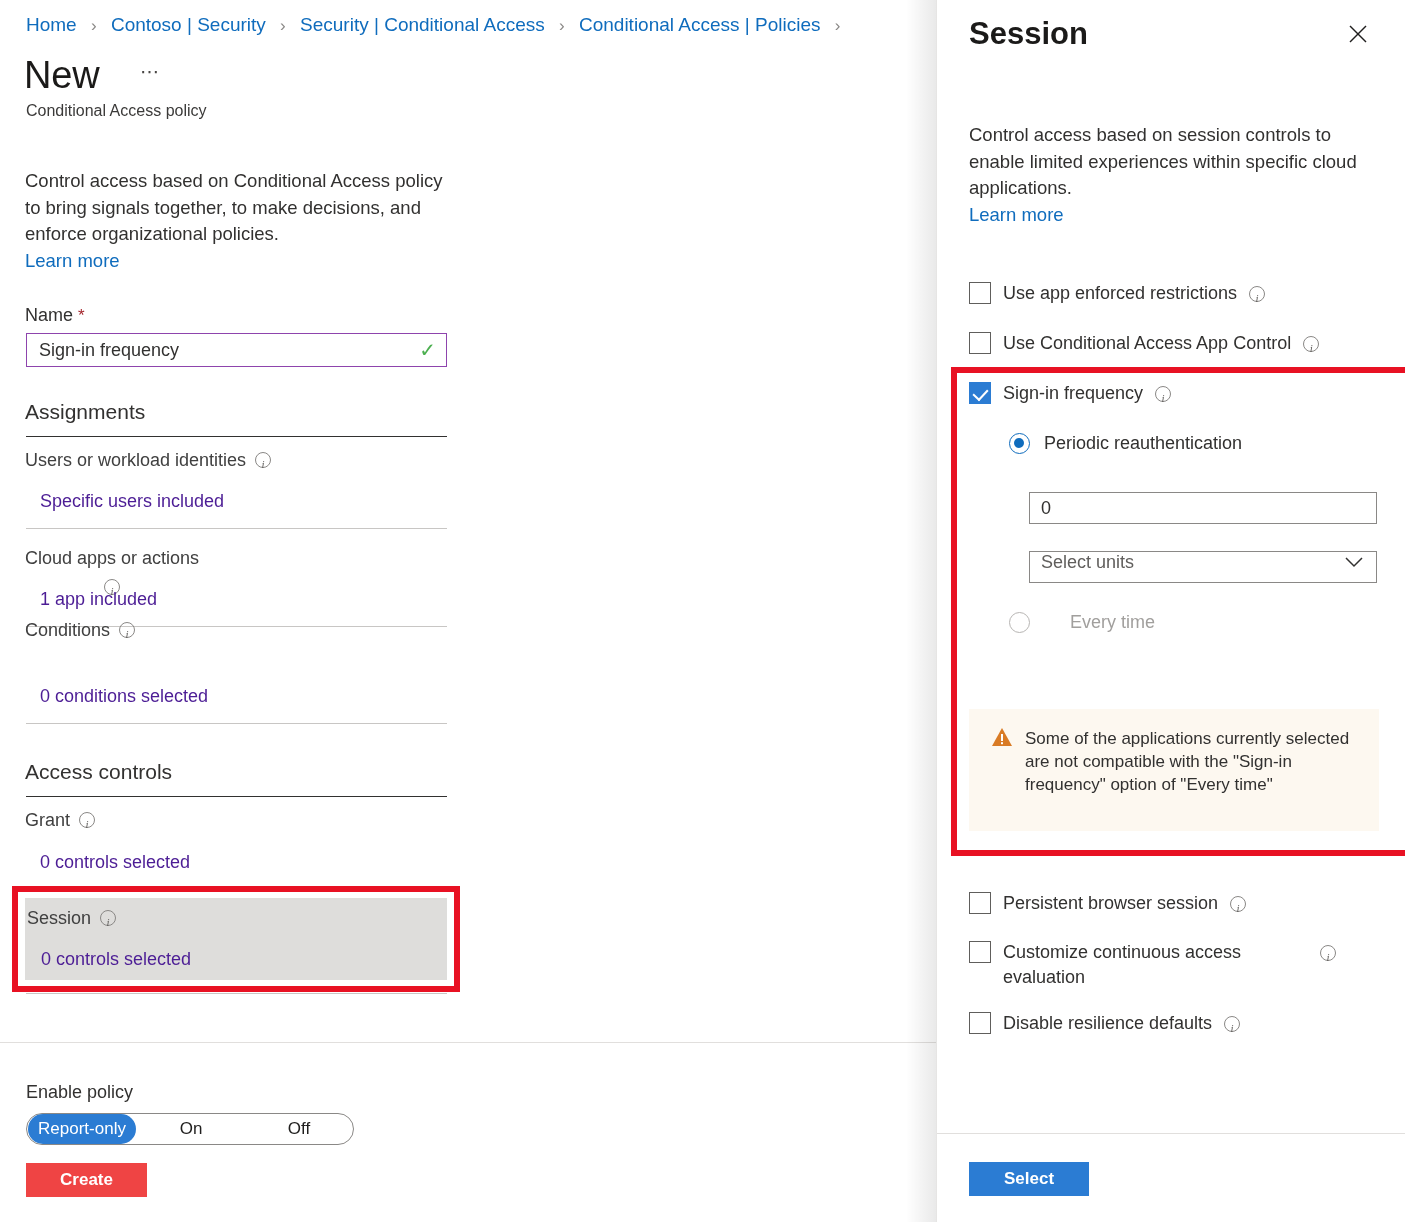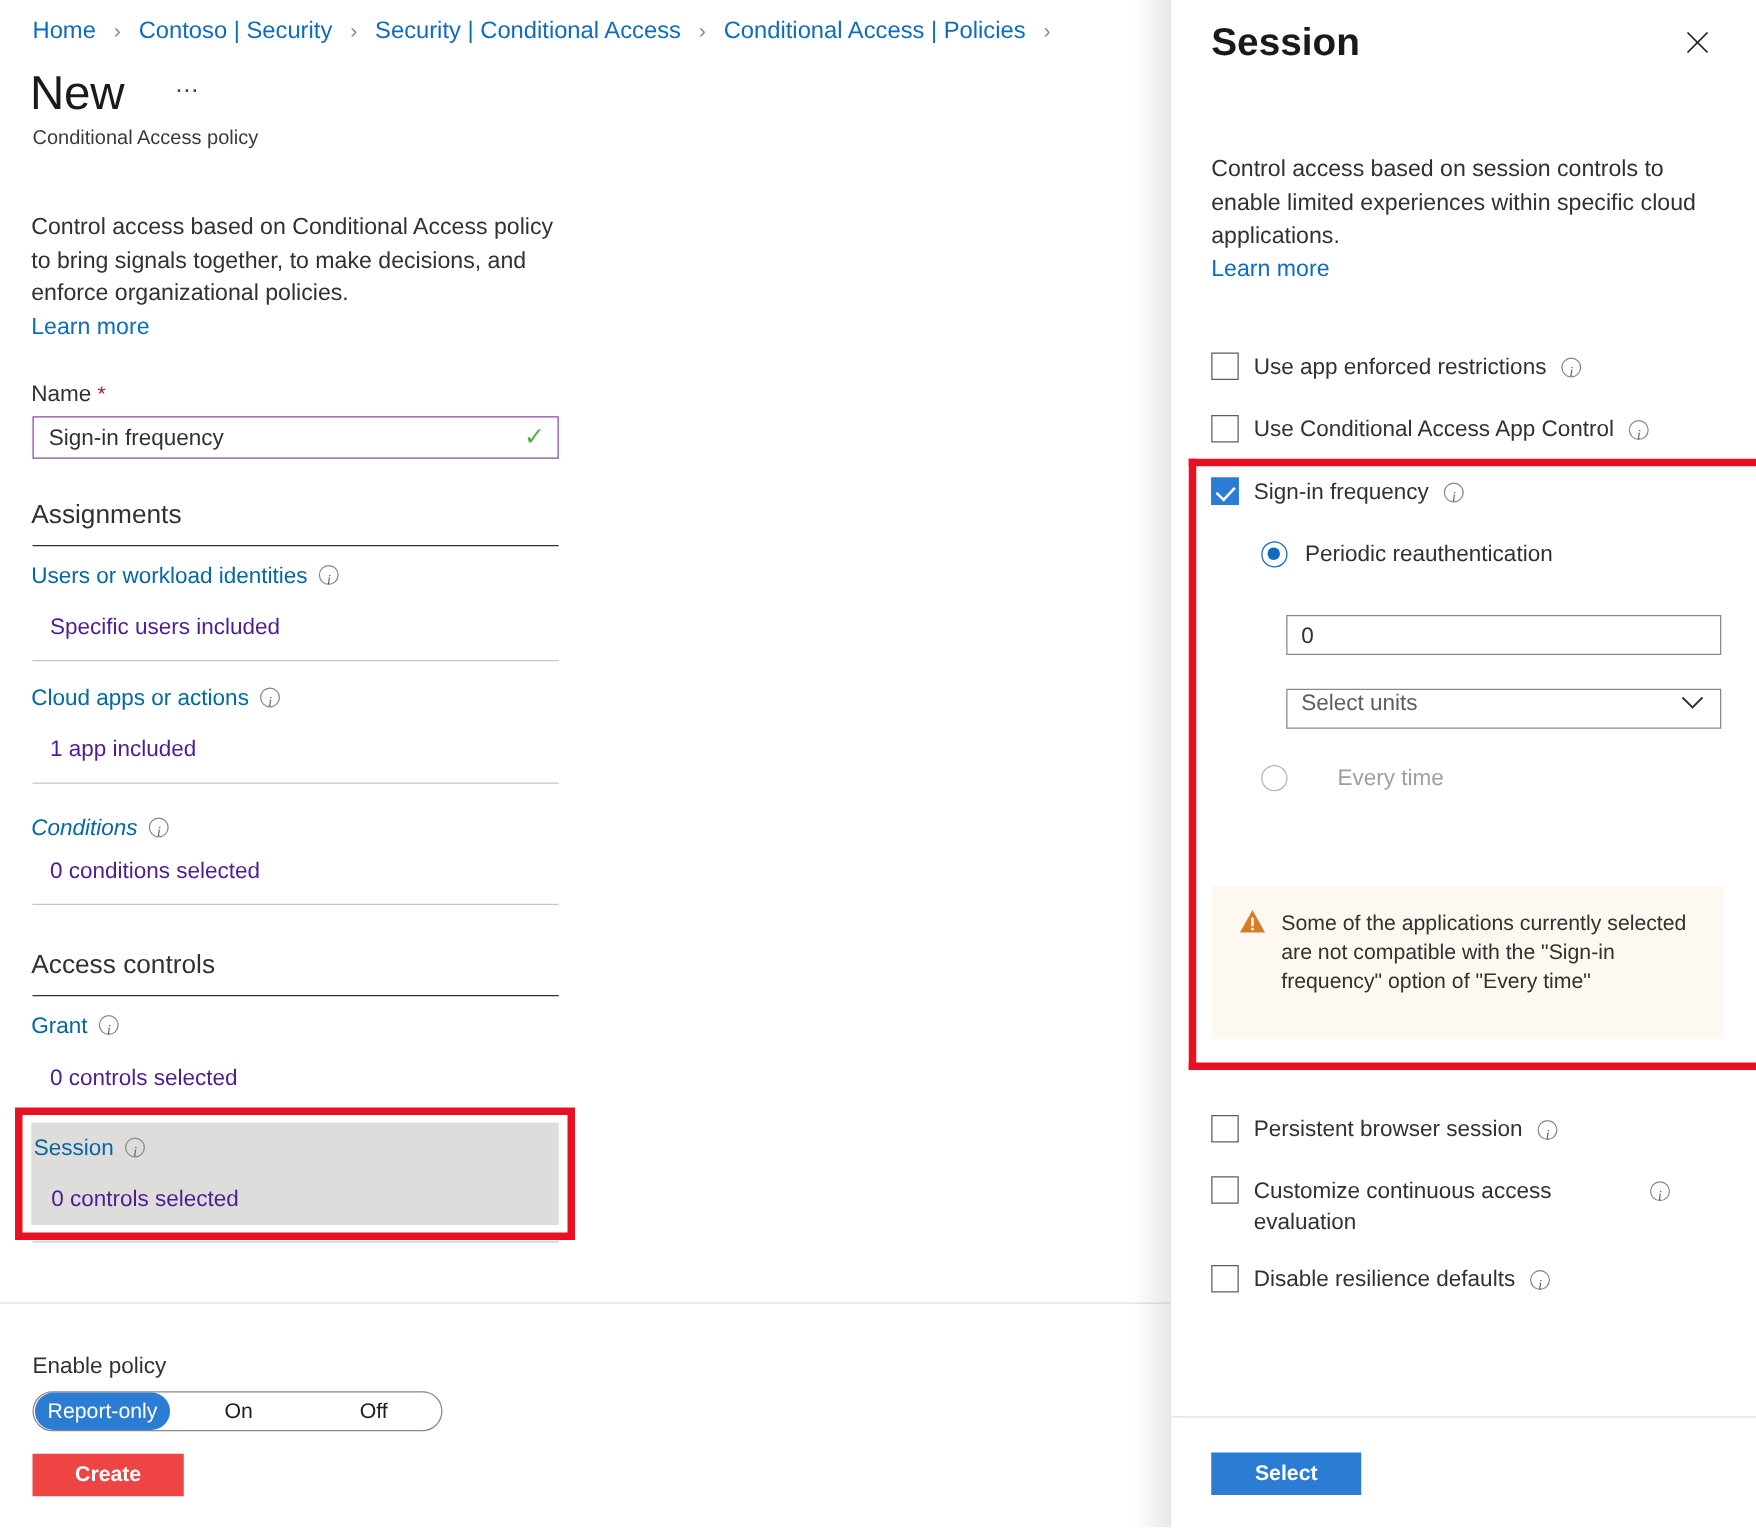--- a/index.html
+++ b/index.html
@@ -78,21 +78,21 @@
   .rule {
     position: absolute; left: 26px; width: 421px; height: 1px;
     background: #323130;
   }
   .thin-rule {
     position: absolute; left: 26px; width: 421px; height: 1px;
     background: #c8c6c4;
   }
   .ctrl-label {
     position: absolute; left: 25px;
-    font-size: 18px; color: #0369a1; line-height: 24px;
+    font-size: 18px; color: #404040; line-height: 24px;
     display: flex; align-items: center; gap: 9px;
   }
   .ctrl-value {
     position: absolute; left: 40px;
     font-size: 18px; color: #4c1d95; line-height: 24px; cursor: pointer;
   }
 
   
   .info-icon {
     display: inline-block; width: 16px; height: 16px;
@@ -313,28 +313,28 @@
     <div class="section-head" style="top:398px;">Assignments</div>
     <div class="rule" style="top:436px;"></div>
 
     <div class="ctrl-label" style="top:448px;">
       <span>Users or workload identities</span>
       <span class="info-icon"></span>
     </div>
     <div class="ctrl-value" style="top:489px;">Specific users included</div>
     <div class="thin-rule" style="top:528px;"></div>
 
-    <div class="ctrl-label" style="top:546px;">
+    <div class="ctrl-label" style="top:546px;flex-direction:column;">
       <span>Cloud apps or actions</span>
       <span class="info-icon"></span>
     </div>
     <div class="ctrl-value" style="top:587px;">1 app included</div>
     <div class="thin-rule" style="top:626px;"></div>
 
-    <div class="ctrl-label" style="top:650px;font-style:italic;">
+    <div class="ctrl-label" style="top:618px;">
       <span>Conditions</span>
       <span class="info-icon"></span>
     </div>
     <div class="ctrl-value" style="top:684px;">0 conditions selected</div>
     <div class="thin-rule" style="top:723px;"></div>
 
     <div class="section-head" style="top:758px;">Access controls</div>
     <div class="rule" style="top:796px;"></div>
 
     <div class="ctrl-label" style="top:808px;">

